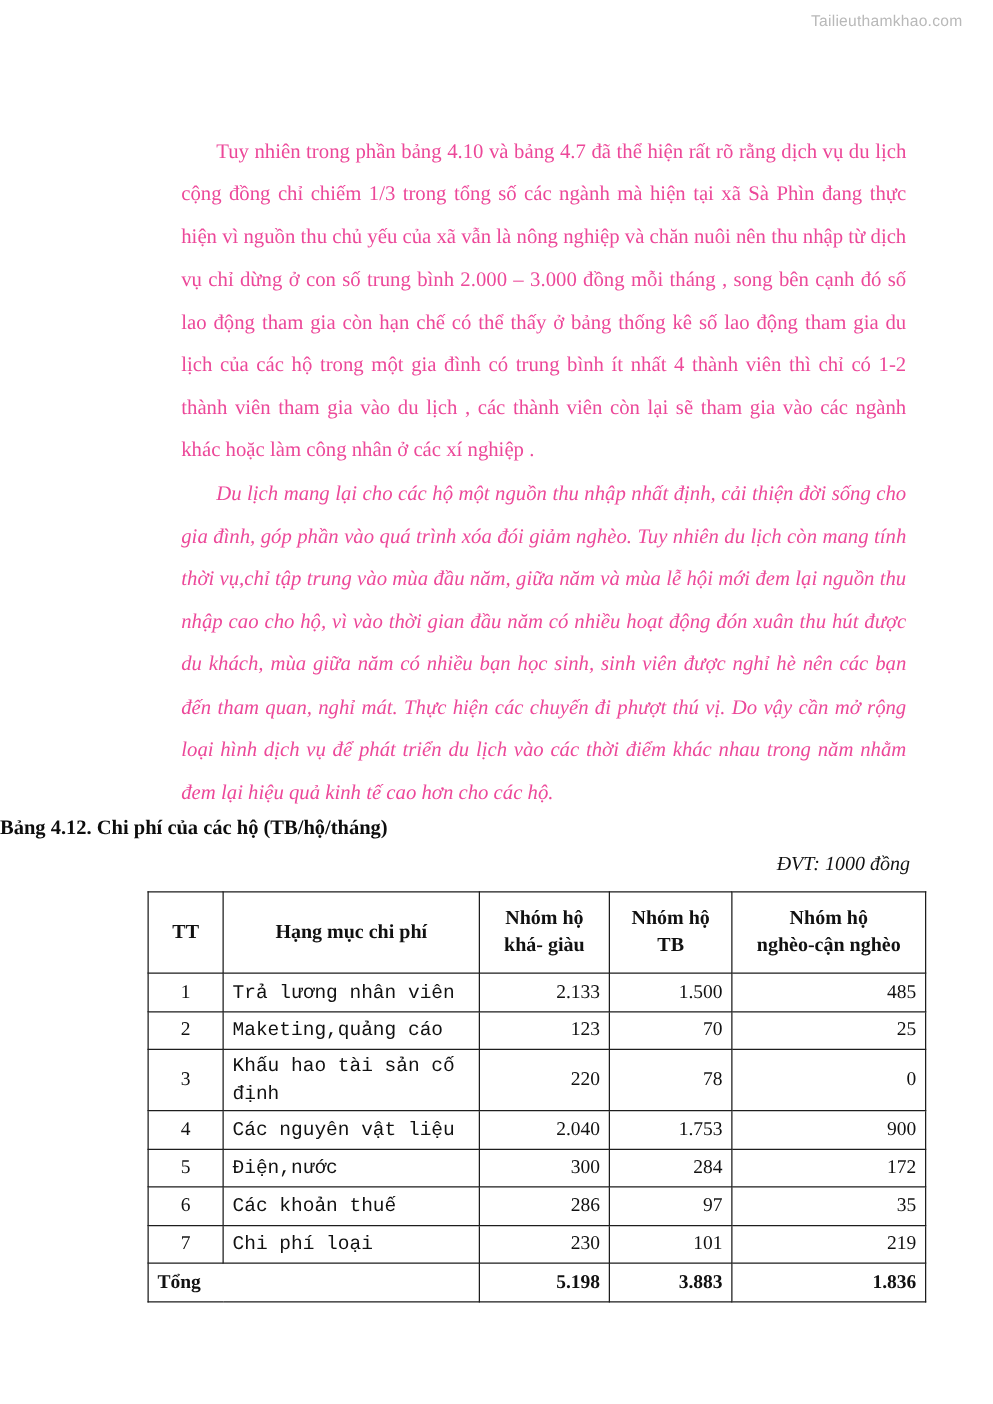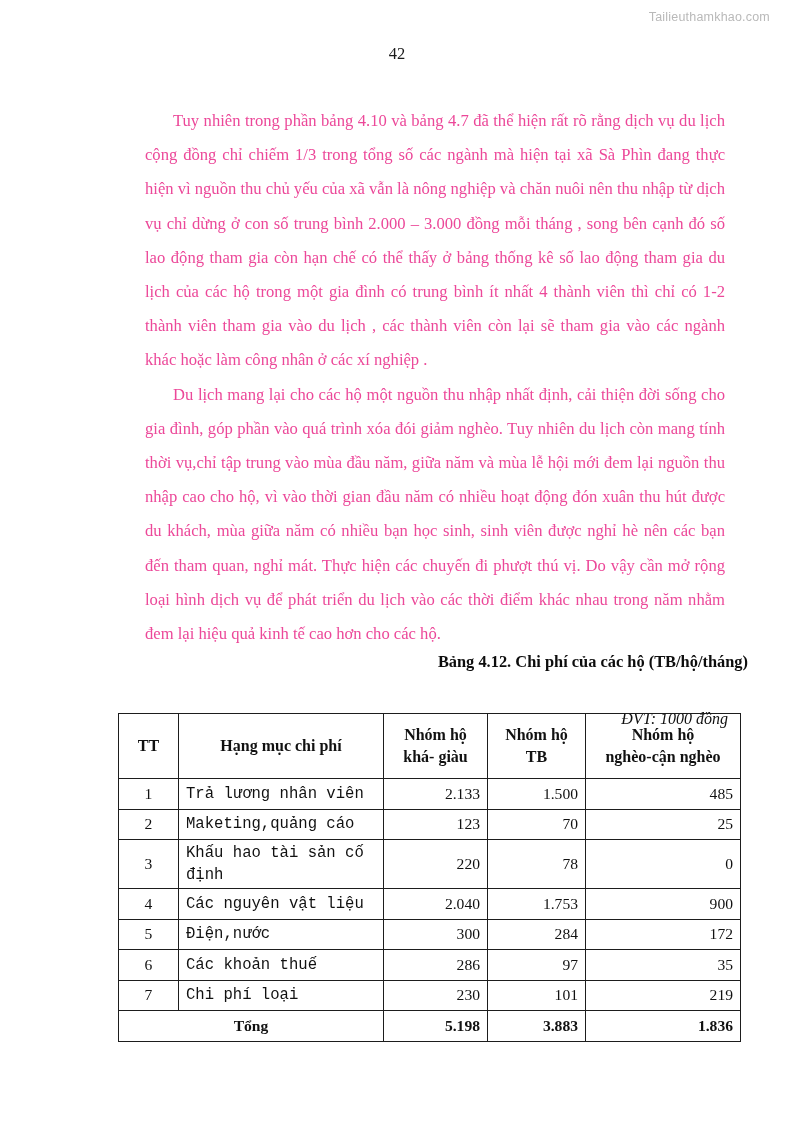--- a/index.html
+++ b/index.html
@@ -60,36 +60,37 @@
     margin: 0;
     font-size: 16.6px;
     line-height: 34.2px;
     text-align: justify;
     text-justify: inter-word;
     text-indent: 28px;
     color: #ec4899;
   }
   p.para + p.para {
     margin-top: 0px;
+    font-style: italic;
   }
 
   
   .table-caption {
     position: absolute;
     left: 0;
     top: 652px;
     width: 748px;
-    text-align: right;
+    text-align: left;
     font-size: 16.4px;
     font-weight: bold;
     color: #0d0d0d;
   }
   .table-unit {
     position: absolute;
-    top: 710px;
+    top: 683px;
     left: 0;
     width: 728px;
     text-align: right;
     font-size: 16px;
     font-style: italic;
     color: #111111;
   }
 
   
   .cost-table-wrap {
@@ -130,21 +131,20 @@
   }
   td.tt        { text-align: center; }
   td.item      { text-align: left; padding-left: 9px; font-family: Liberation Mono, monospace; }
   td.num       { text-align: right; padding-right: 9px; }
 
   tr.total-row td {
     font-weight: bold;
     height: 30px;
   }
   td.total-label {
-    text-align: center;
     padding-right: 64px;
   }
 
   
   .source-note {
     position: absolute;
     left: 0;
     top: 988px;
     width: 794px;
     text-align: center;
@@ -153,21 +153,20 @@
     color: #111111;
   }
 </style>
 </head>
 <body>
 
 <div class="page">
 
   <div class="watermark">Tailieuthamkhao.com</div>
 
-  <div class="page-number">42</div>
 
   <div class="content">
     <p class="para">Tuy nhiên trong phần bảng 4.10 và bảng 4.7 đã thể hiện rất rõ rằng dịch vụ du lịch cộng đồng chỉ chiếm 1/3 trong tổng số các ngành mà hiện tại xã Sà Phìn đang thực hiện vì nguồn thu chủ yếu của xã vẫn là nông nghiệp và chăn nuôi nên thu nhập từ dịch vụ chỉ dừng ở con số trung bình 2.000 – 3.000 đồng mỗi tháng , song bên cạnh đó số lao động tham gia còn hạn chế có thể thấy ở bảng thống kê số lao động tham gia du lịch của các hộ trong một gia đình có trung bình ít nhất 4 thành viên thì chỉ có 1-2 thành viên tham gia vào du lịch , các thành viên còn lại sẽ tham gia vào các ngành khác hoặc làm công nhân ở các xí nghiệp .</p>
     <p class="para">Du lịch mang lại cho các hộ một nguồn thu nhập nhất định, cải thiện đời sống cho gia đình, góp phần vào quá trình xóa đói giảm nghèo. Tuy nhiên du lịch còn mang tính thời vụ,chỉ tập trung vào mùa đầu năm, giữa năm và mùa lễ hội mới đem lại nguồn thu nhập cao cho hộ, vì vào thời gian đầu năm có nhiều hoạt động đón xuân thu hút được du khách, mùa giữa năm có nhiều bạn học sinh, sinh viên được nghỉ hè nên các bạn đến tham quan, nghỉ mát. Thực hiện các chuyến đi phượt thú vị. Do vậy cần mở rộng loại hình dịch vụ để phát triển du lịch vào các thời điểm khác nhau trong năm nhằm đem lại hiệu quả kinh tế cao hơn cho các hộ.</p>
   </div>
 
   <div class="table-caption">Bảng 4.12. Chi phí của các hộ (TB/hộ/tháng)</div>
 
   <div class="table-unit">ĐVT: 1000 đồng</div>
 

